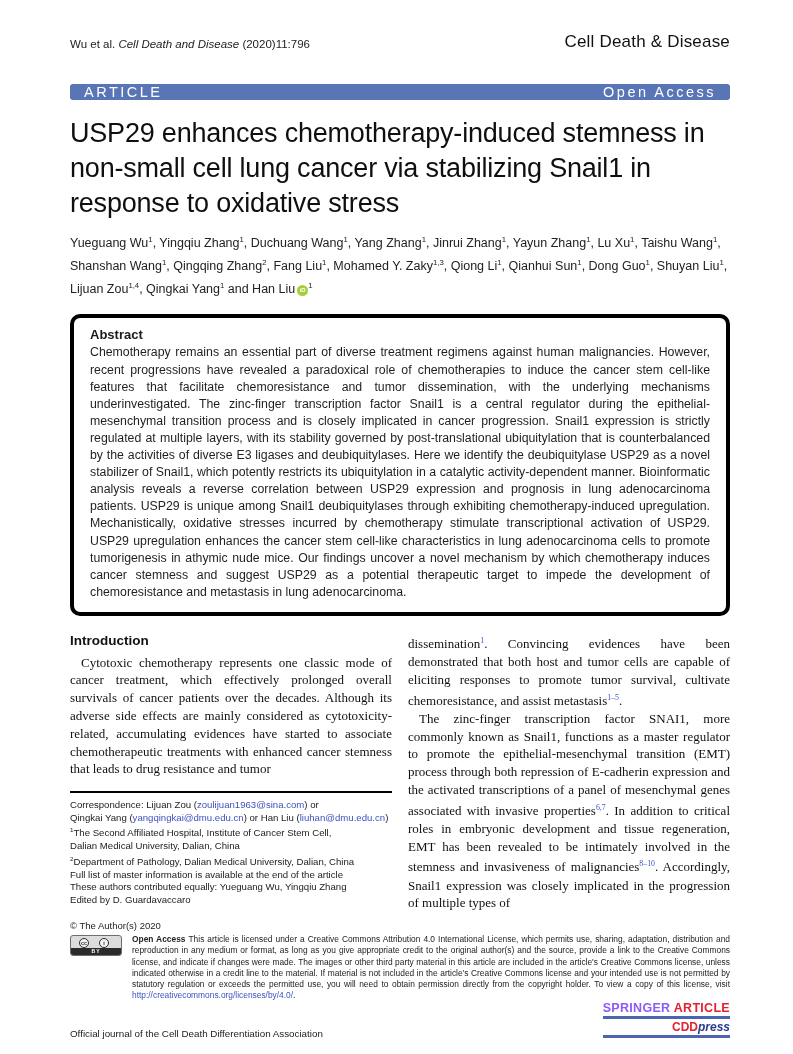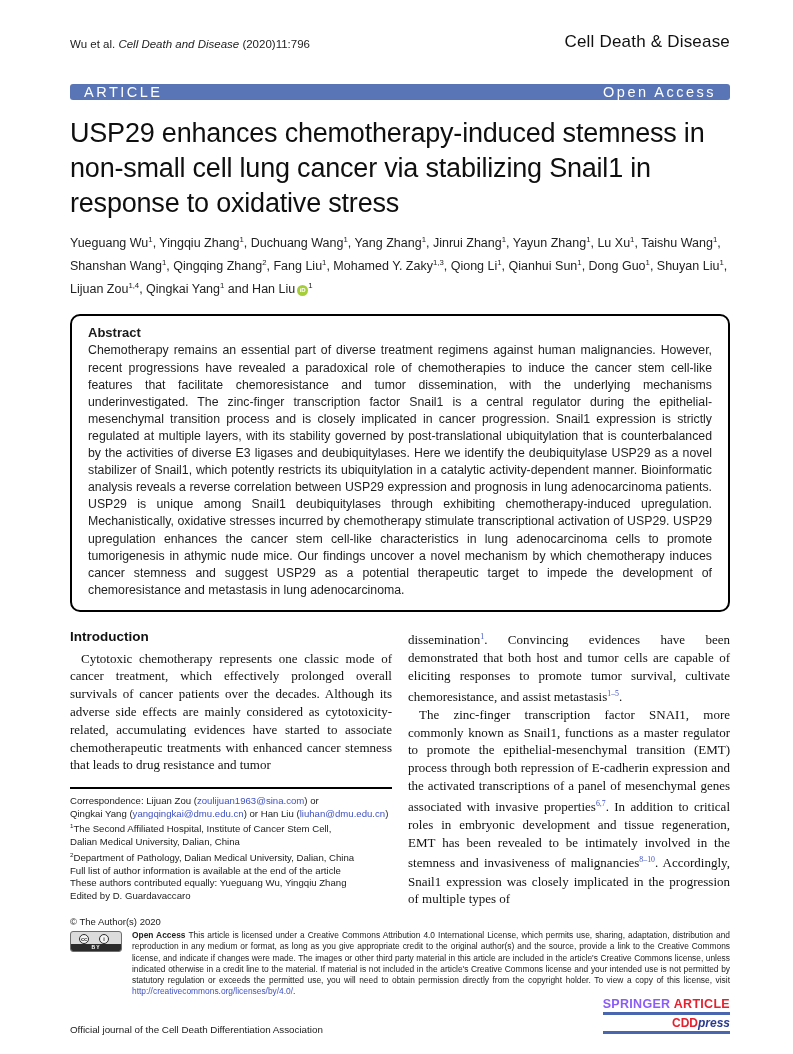--- a/index.html
+++ b/index.html
@@ -31,21 +31,21 @@
   
   .authors { margin-top:9px; font-size:12.5px; line-height:19px; color:#222; }
   .authors sup { font-size:0.62em; }
   .icon-orcid-icon {
     display:inline-block; width:11px; height:11px; border-radius:50%;
     background:#a6ce39; color:#fff; font-size:6px; font-weight:bold;
     text-align:center; line-height:11px; vertical-align:1px; margin-left:2px;
   }
   
   .abstract {
-    margin-top:15px; border:2px solid #000000; border-radius:10px;
+    margin-top:15px; border:4px solid #000000; border-radius:10px;
     padding:9px 16px 11px 16px;
   }
   .abs-h { font-size:13px; font-weight:bold; margin-bottom:2px; }
   .abs-b { font-size:12.3px; line-height:17.1px; text-align:justify; color:#1f1f1f; }
   
   .columns { margin-top:16px; display:flex; gap:16px; }
   .col { width:322px; font-family:"Liberation Serif", serif; font-size:13px; line-height:17.8px; text-align:justify; color:#111; }
   .col h2 { font-family:"Liberation Sans", sans-serif; font-size:13.5px; font-weight:bold; margin-bottom:4px; }
   .col p.indent { text-indent:11px; }
   .col sup { font-size:0.6em; }
@@ -117,21 +117,21 @@
     <div class="col">
       <h2>Introduction</h2>
       <p class="indent">Cytotoxic chemotherapy represents one classic mode of cancer treatment, which effectively prolonged overall survivals of cancer patients over the decades. Although its adverse side effects are mainly considered as cytotoxicity-related, accumulating evidences have started to associate chemotherapeutic treatments with enhanced cancer stemness that leads to drug resistance and tumor</p>
       <div class="corr-rule"></div>
       <div class="corr">
           <div><span>Correspondence: Lijuan Zou (</span><span class="link">zoulijuan1963@sina.com</span><span>) or</span></div>
           <div><span>Qingkai Yang (</span><span class="link">yangqingkai@dmu.edu.cn</span><span>) or Han Liu (</span><span class="link">liuhan@dmu.edu.cn</span><span>)</span></div>
           <div><sup class="sup">1</sup><span>The Second Affiliated Hospital, Institute of Cancer Stem Cell,</span></div>
           <div><span>Dalian Medical University, Dalian, China</span></div>
           <div><sup class="sup">2</sup><span>Department of Pathology, Dalian Medical University, Dalian, China</span></div>
-          <div><span>Full list of author information is available at the end of the article</span></div>
+          <div><span>Full list of master information is available at the end of the article</span></div>
           <div><span>These authors contributed equally: Yueguang Wu, Yingqiu Zhang</span></div>
           <div><span>Edited by D. Guardavaccaro</span></div>
         </div>
     </div>
     <div class="col">
       <p><span>dissemination</span><sup class="ref">1</sup><span>. Convincing evidences have been demonstrated that both host and tumor cells are capable of eliciting responses to promote tumor survival, cultivate chemoresistance, and assist metastasis</span><sup class="ref">1–5</sup><span>.</span></p>
       <p class="indent"><span>The zinc-finger transcription factor SNAI1, more commonly known as Snail1, functions as a master regulator to promote the epithelial-mesenchymal transition (EMT) process through both repression of E-cadherin expression and the activated transcriptions of a panel of mesenchymal genes associated with invasive properties</span><sup class="ref">6,7</sup><span>. In addition to critical roles in embryonic development and tissue regeneration, EMT has been revealed to be intimately involved in the stemness and invasiveness of malignancies</span><sup class="ref">8–10</sup><span>. Accordingly, Snail1 expression was closely implicated in the progression of multiple types of</span></p>
     </div>
   </div>
 

